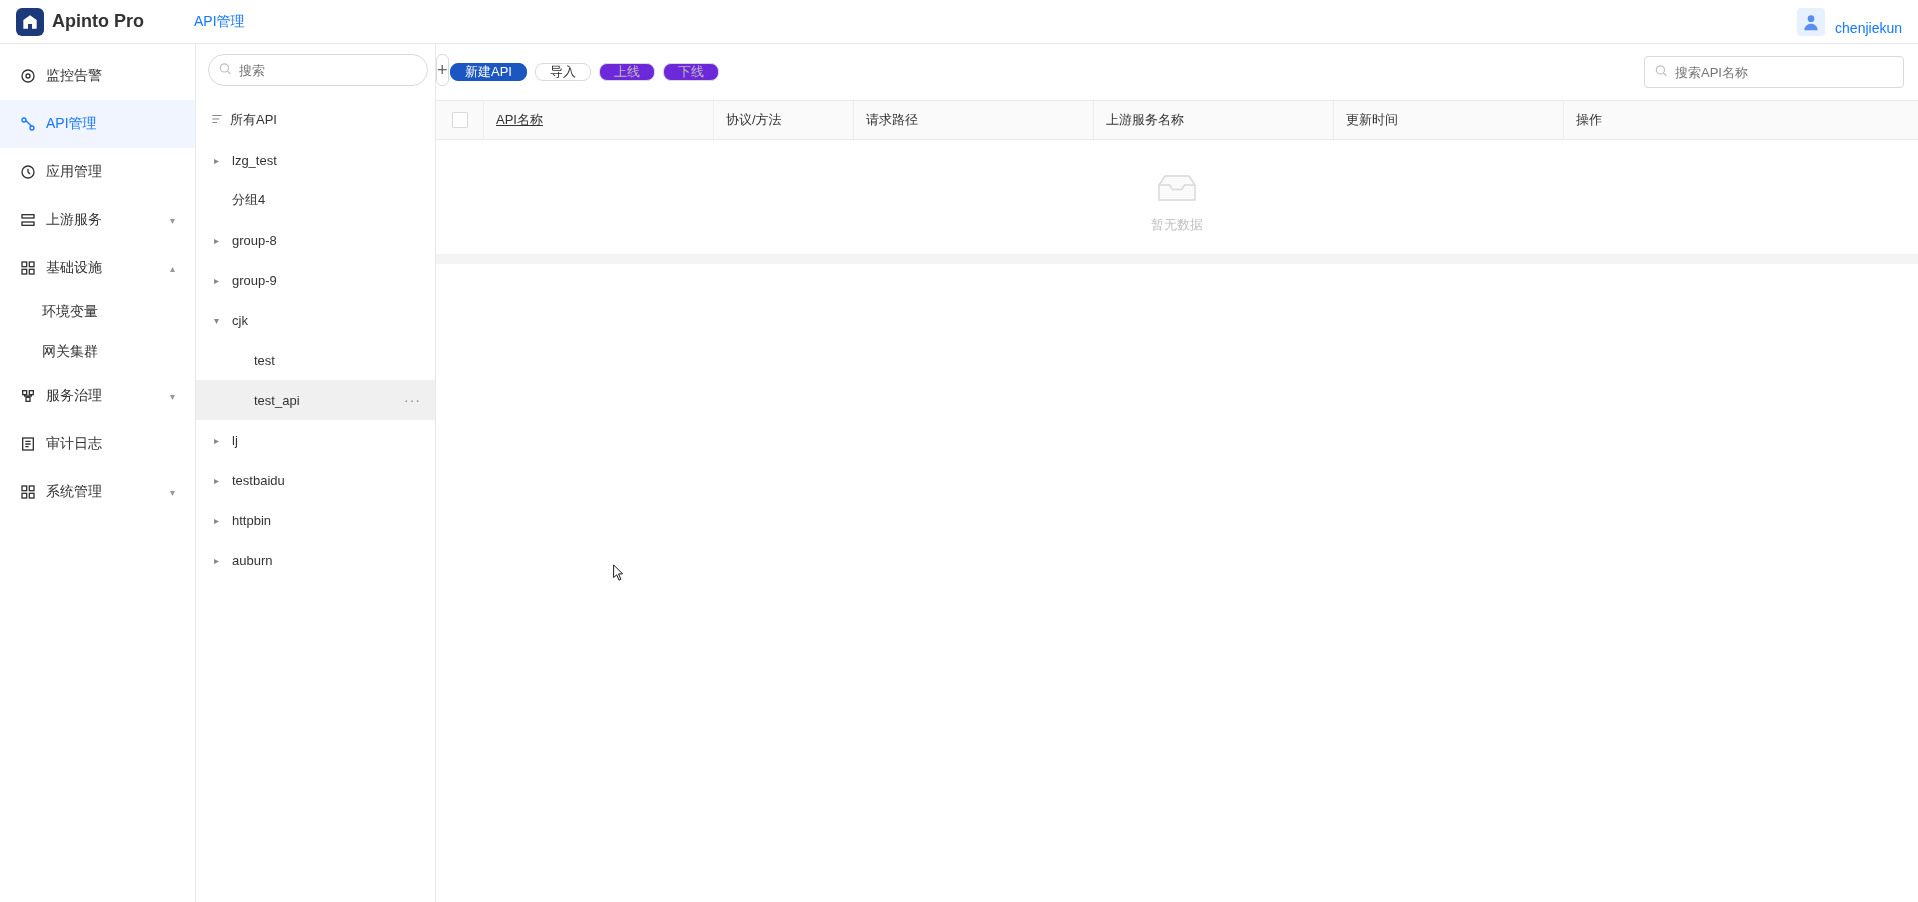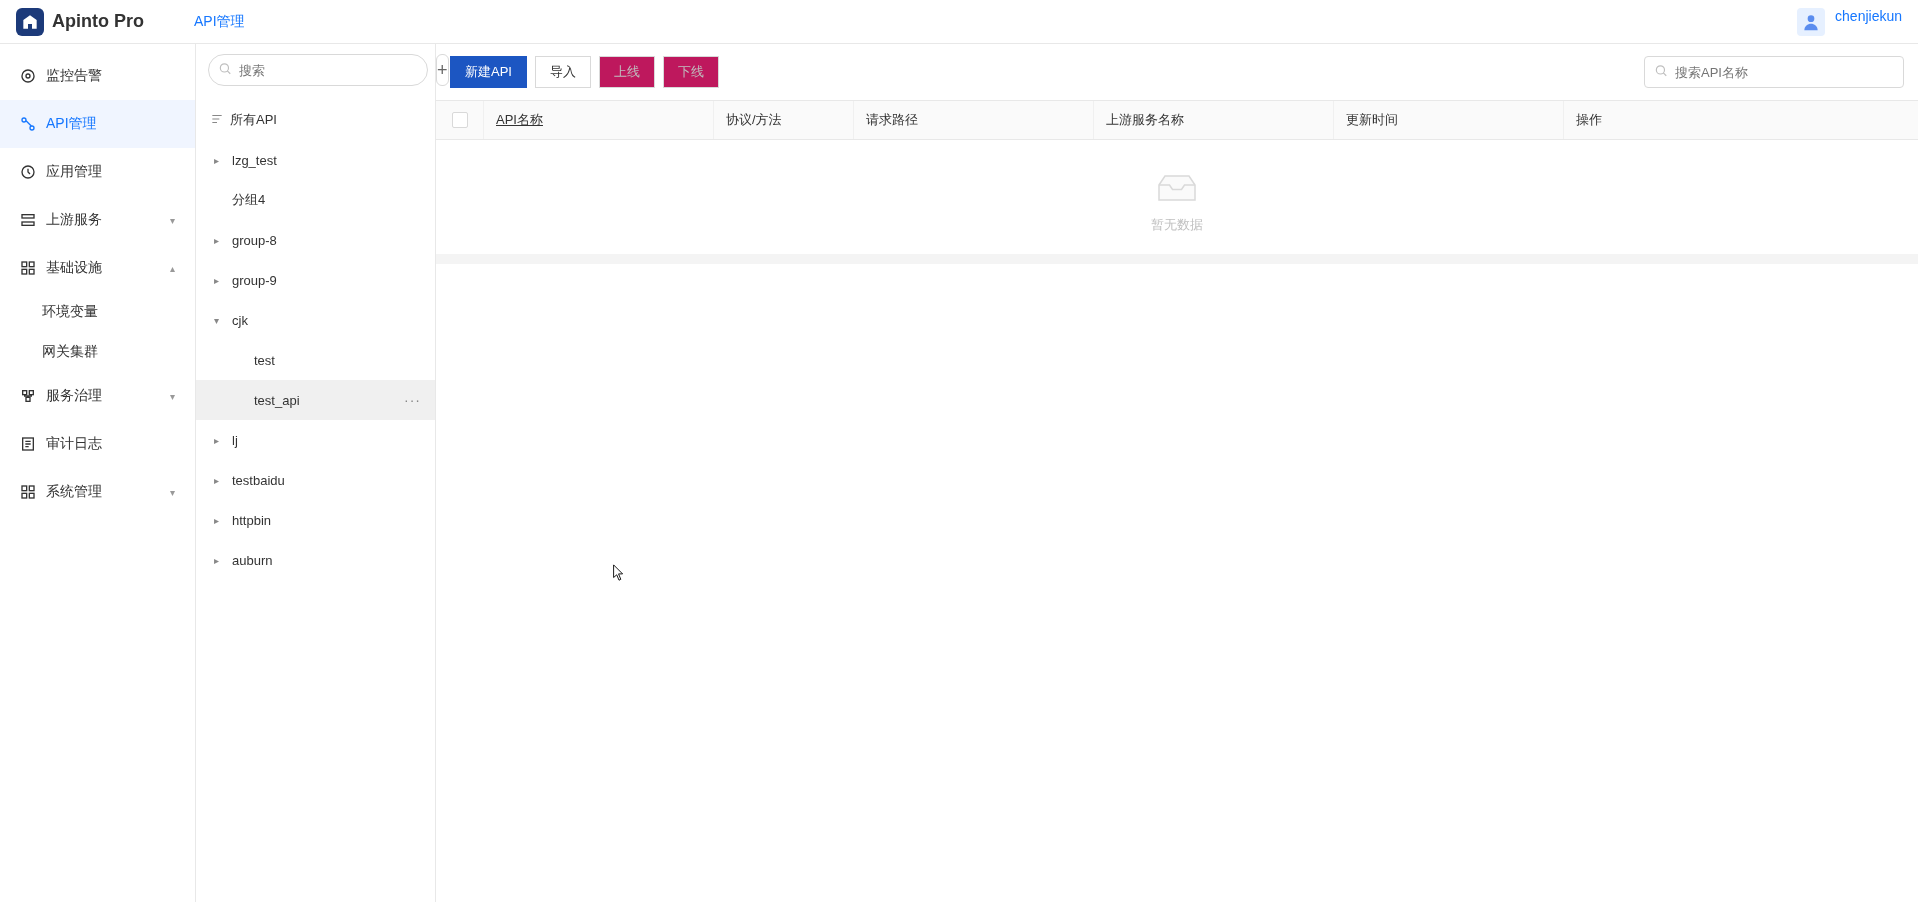--- a/index.html
+++ b/index.html
@@ -5,21 +5,21 @@
     * { margin: 0; padding: 0; box-sizing: border-box; }
     body { font-family: -apple-system, BlinkMacSystemFont, "Segoe UI", "PingFang SC", "Microsoft YaHei", sans-serif; font-size: 14px; color: #333; background: #fff; }
     
     
     .header { height: 44px; display: flex; align-items: center; padding: 0 16px; border-bottom: 1px solid #e8e8e8; }
     .logo { display: flex; align-items: center; gap: 8px; }
     .logo-icon { width: 28px; height: 28px; background: #1c3a7a; border-radius: 6px; display: flex; align-items: center; justify-content: center; }
     .logo-icon svg { width: 16px; height: 16px; fill: white; }
     .logo-text { font-size: 18px; font-weight: 600; color: #333; }
     .breadcrumb { margin-left: 50px; color: #1677ff; }
-    .header-right { margin-left: auto; display: flex; align-items: flex-start; gap: 10px; }
+    .header-right { margin-left: auto; display: flex; align-items: flex-end; gap: 10px; }
     .avatar { width: 28px; height: 28px; border-radius: 4px; background: #e6f0ff; display: flex; align-items: center; justify-content: center; }
     .avatar svg { width: 20px; height: 20px; }
     .username { color: #1677ff; }
     
     
     .body-layout { display: flex; height: calc(100vh - 44px); }
     
     
     .sidebar { width: 196px; border-right: 1px solid #e8e8e8; padding: 8px 0; overflow-y: auto; }
     .nav-item { display: flex; align-items: center; padding: 0 20px; height: 48px; cursor: pointer; color: #333; gap: 10px; position: relative; }
@@ -40,23 +40,23 @@
     .tree-item.selected { background: #f0f0f0; }
     .tree-item .arrow { width: 12px; font-size: 10px; color: #888; display: inline-block; }
     .tree-item.level-1 { padding-left: 18px; }
     .tree-item.level-2 { padding-left: 40px; }
     .tree-item .more { margin-left: auto; color: #888; font-size: 14px; letter-spacing: 1px; }
     .tree-all-icon { color: #888; }
     
     
     .main { flex: 1; display: flex; flex-direction: column; overflow: hidden; }
     .toolbar { padding: 12px 14px; display: flex; align-items: center; gap: 8px; }
-    .btn { height: 32px; padding: 0 14px; border: 1px solid #d9d9d9; border-radius: 0; background: #fff; cursor: pointer; font-size: 13px; color: #333; display: inline-flex; align-items: center; }
+    .btn { height: 18px; padding: 0 14px; border: 1px solid #d9d9d9; border-radius: 8px; background: #fff; cursor: pointer; font-size: 13px; color: #333; display: inline-flex; align-items: center; }
     .btn.primary { background: #1c56c2; border-color: #1c56c2; color: #fff; }
-    .btn.disabled { background: #be185d; border-color: #d9d9d9; color: #bfbfbf; cursor: not-allowed; }
+    .btn.disabled { background: #6d28d9; border-color: #d9d9d9; color: #bfbfbf; cursor: not-allowed; }
     .toolbar-right { margin-left: auto; }
     .search-input { height: 32px; width: 260px; border: 1px solid #d9d9d9; border-radius: 4px; padding: 0 12px 0 30px; font-size: 13px; outline: none; }
     .search-wrap { position: relative; }
     .search-wrap .search-icon { position: absolute; left: 10px; top: 50%; transform: translateY(-50%); color: #bfbfbf; }
     
     
     .table-container { flex: 1; overflow: auto; }
     .table-header { display: flex; height: 40px; border-top: 1px solid #e8e8e8; border-bottom: 1px solid #e8e8e8; background: #fafafa; }
     .th { display: flex; align-items: center; padding: 0 12px; font-size: 13px; color: #333; border-right: 1px solid #f0f0f0; }
     .th:last-child { border-right: none; }

